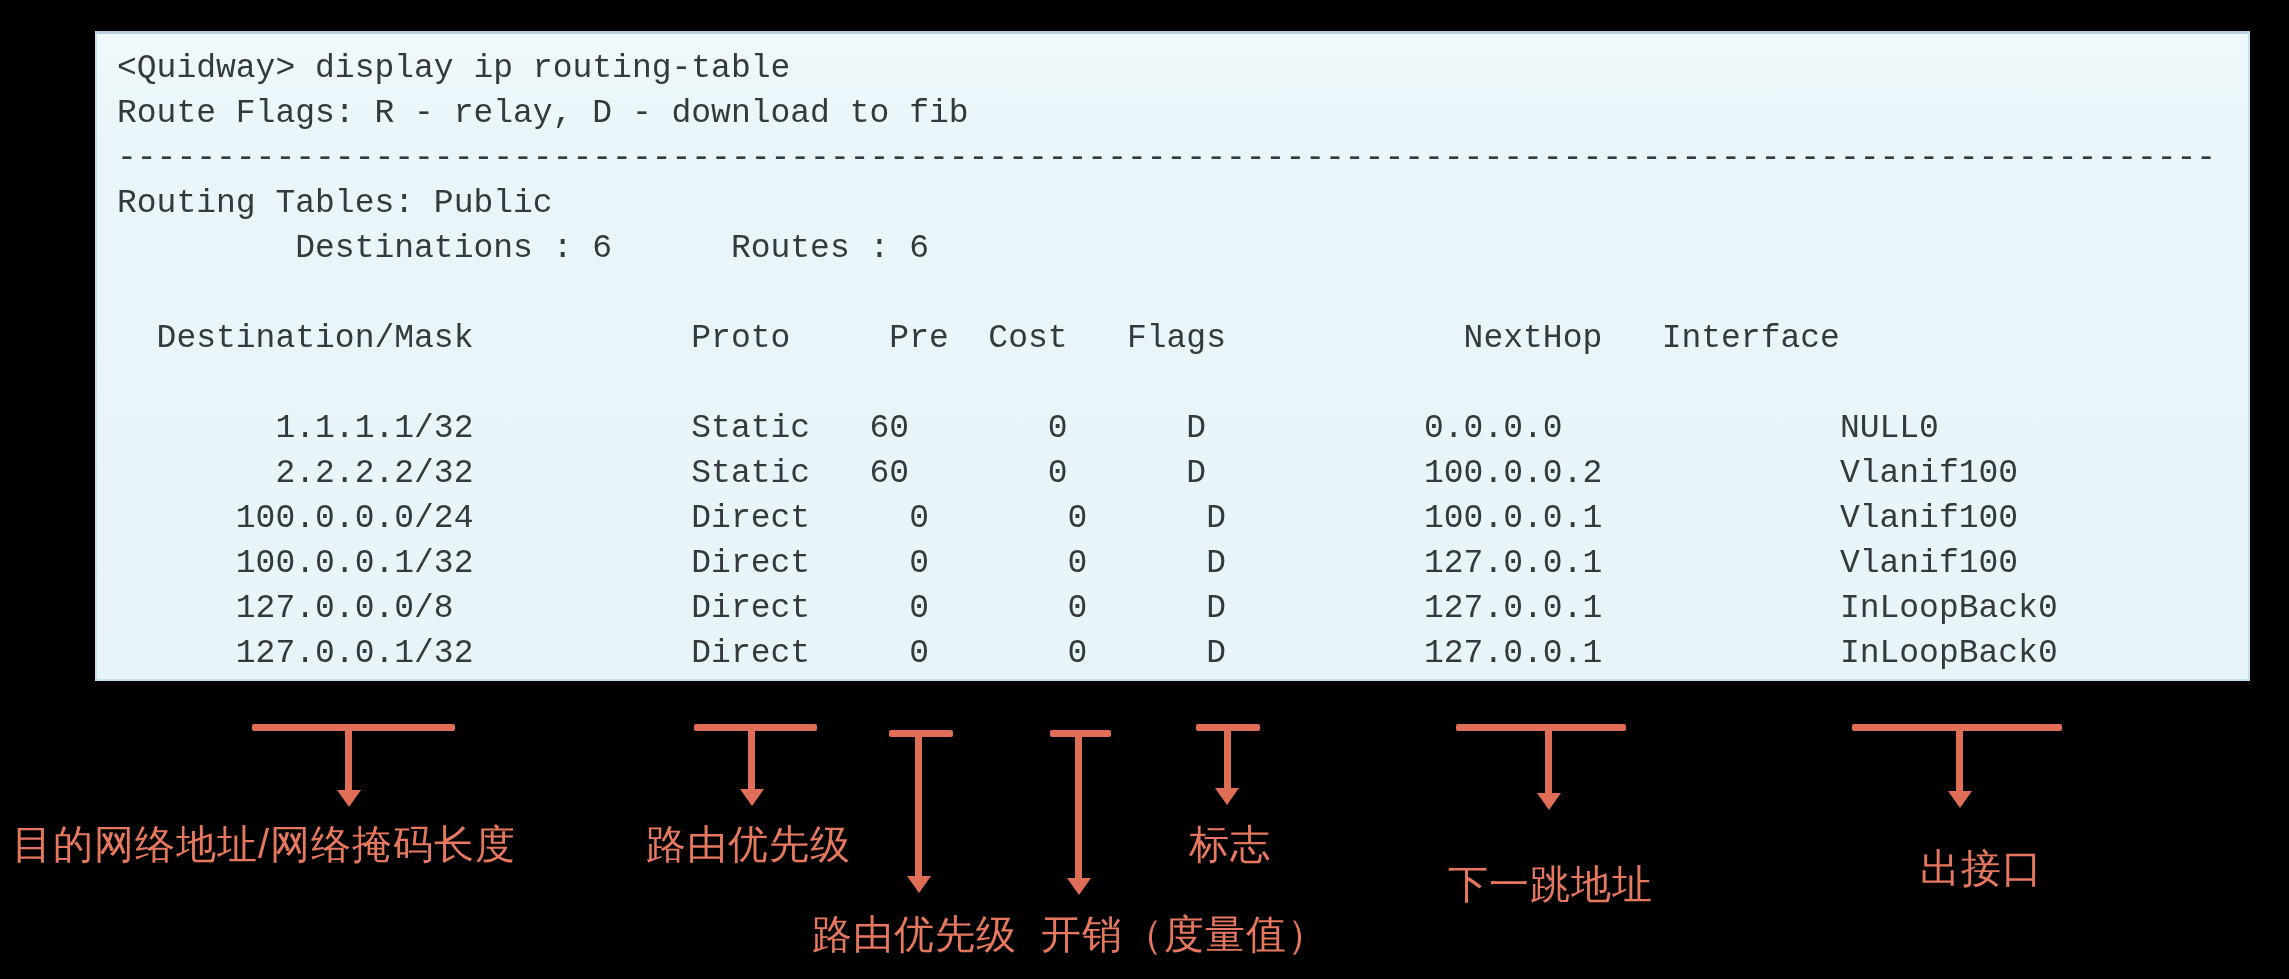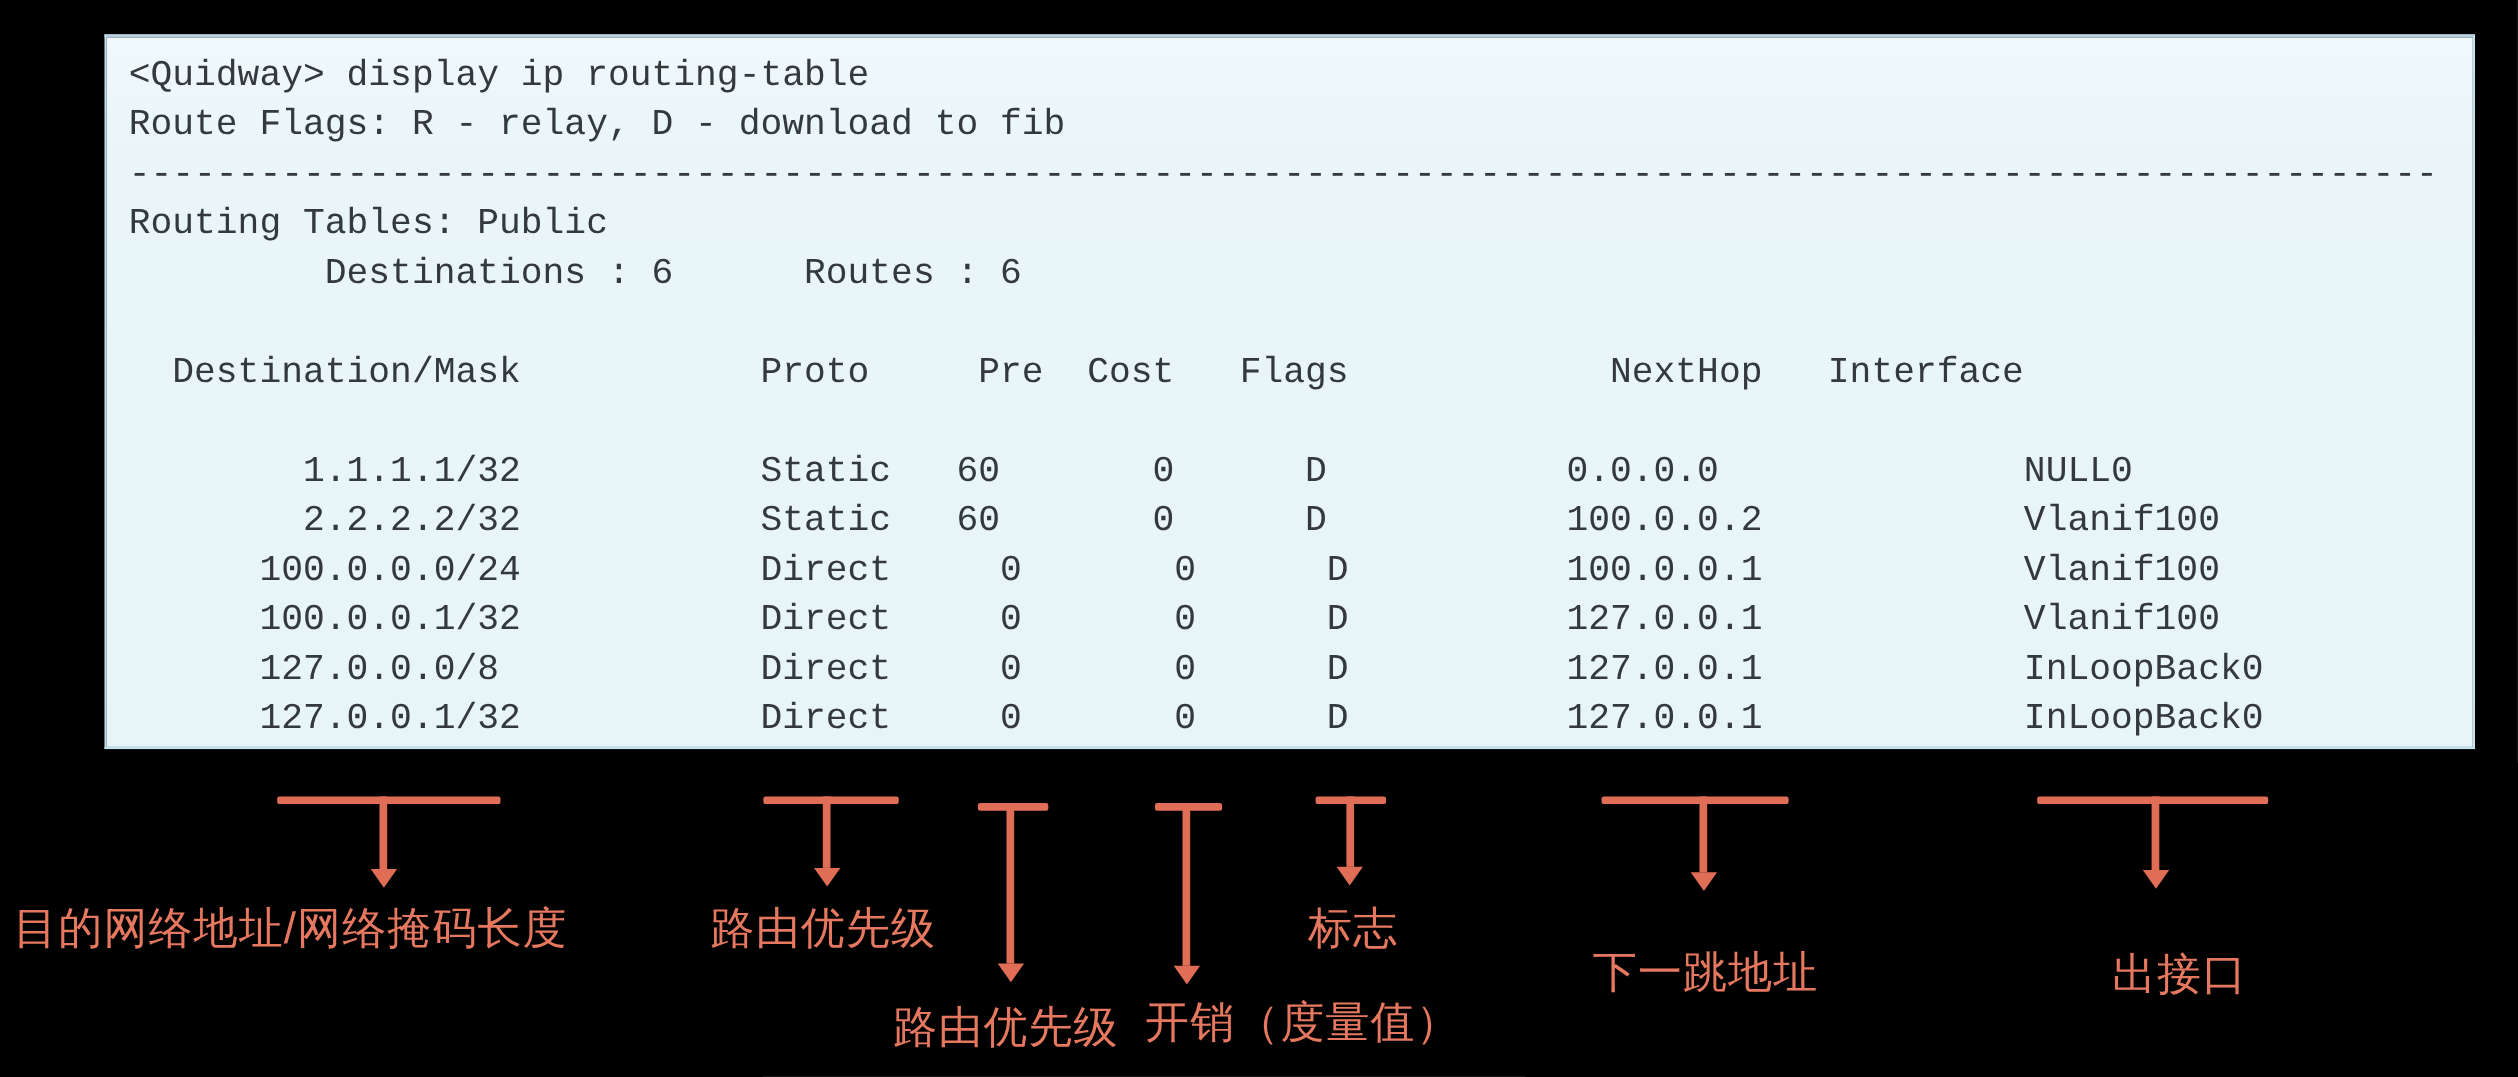--- a/index.html
+++ b/index.html
@@ -91,24 +91,24 @@
     position: absolute;
     font-size: 40px;
     line-height: 44px;
     color: #e6785f;
     letter-spacing: 1px;
     white-space: nowrap;
   }
   #label-dest    { left: 12px;   top: 822px; }
   #label-proto   { left: 646px;  top: 822px; }
   #label-pre     { left: 812px;  top: 912px; }
-  #label-cost    { left: 1041px; top: 912px; font-family: Liberation Mono, monospace; }
+  #label-cost    { left: 1041px; top: 912px; }
   #label-flags   { left: 1189px; top: 822px; }
   #label-nexthop { left: 1448px; top: 862px; }
-  #label-iface   { left: 1920px; top: 864px; }
+  #label-iface   { left: 1920px; top: 846px; }
 </style>
 </head>
 <body>
 
 <div id="canvas">
 
   <div class="terminal">
     <pre class="terminal-pre"><div class="tline">&lt;Quidway&gt; display ip routing-table</div><div class="tline">Route Flags: R - relay, D - download to fib</div><div class="tline">----------------------------------------------------------------------------------------------------------</div><div class="tline">Routing Tables: Public</div><div class="tline">         Destinations : 6      Routes : 6</div><div class="tline"></div><div class="tline">  Destination/Mask           Proto     Pre  Cost   Flags            NextHop   Interface</div><div class="tline"></div><div class="tline">        1.1.1.1/32           Static   60       0      D           0.0.0.0              NULL0</div><div class="tline">        2.2.2.2/32           Static   60       0      D           100.0.0.2            Vlanif100</div><div class="tline">      100.0.0.0/24           Direct     0       0      D          100.0.0.1            Vlanif100</div><div class="tline">      100.0.0.1/32           Direct     0       0      D          127.0.0.1            Vlanif100</div><div class="tline">      127.0.0.0/8            Direct     0       0      D          127.0.0.1            InLoopBack0</div><div class="tline">      127.0.0.1/32           Direct     0       0      D          127.0.0.1            InLoopBack0</div></pre>
   </div>
 

